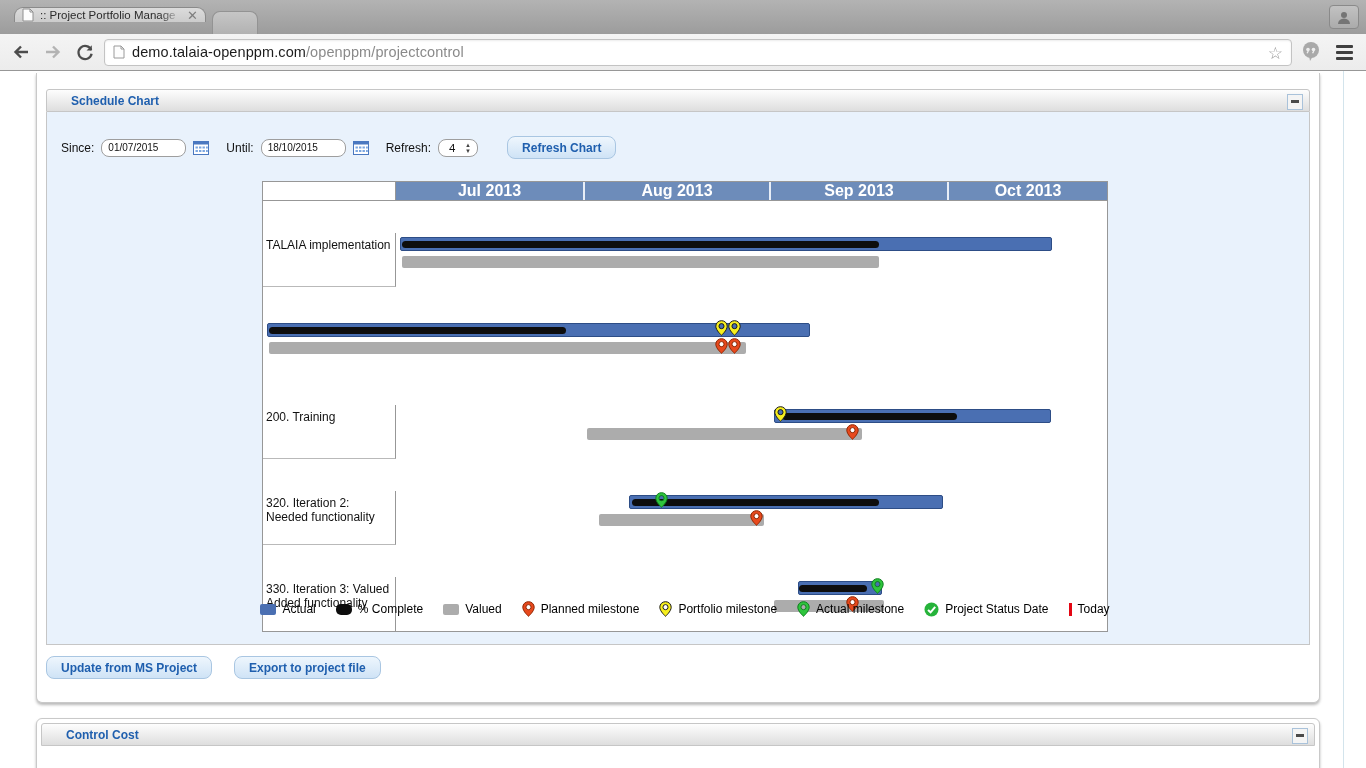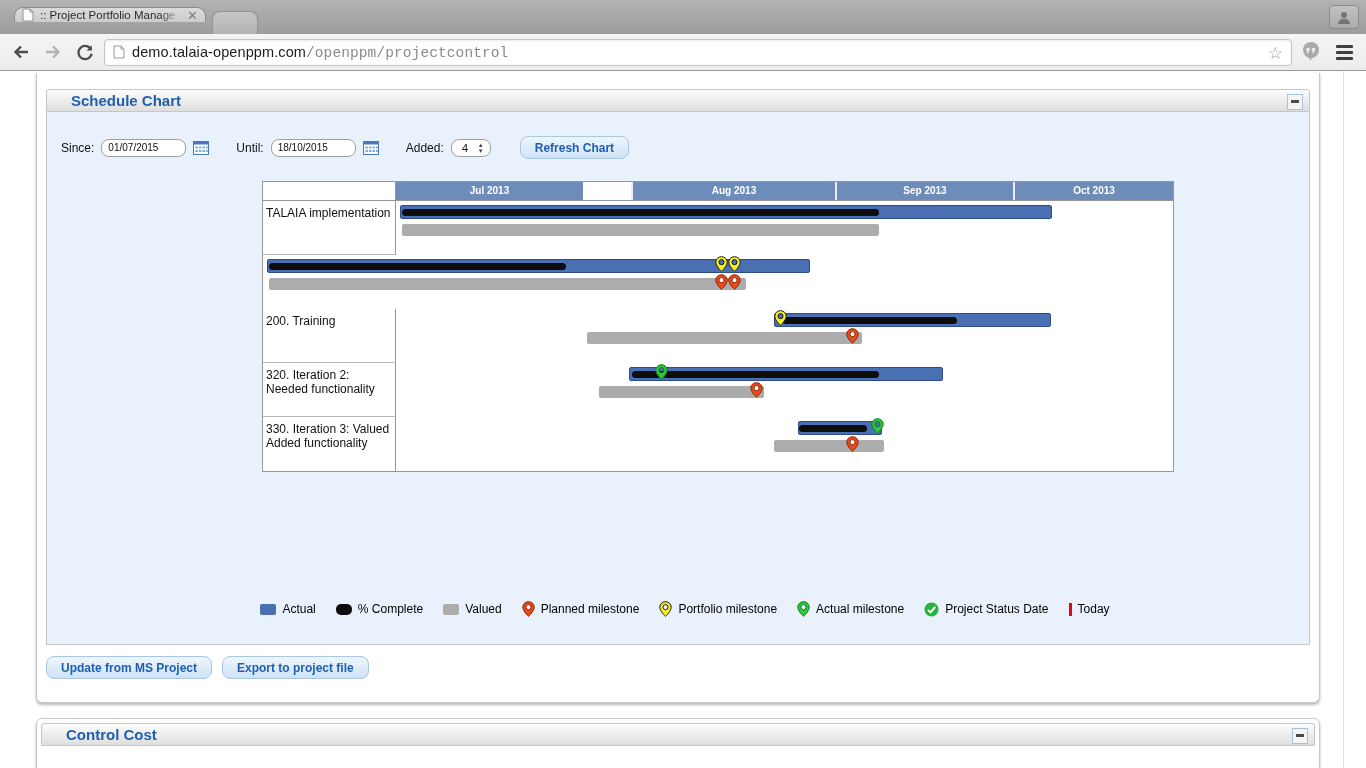--- a/index.html
+++ b/index.html
@@ -28,21 +28,21 @@
 
   .toolbar { position:relative; height:37px; background:linear-gradient(#f4f4f4,#ececec);
              border-bottom:1px solid #979797; display:flex; align-items:center;
              padding:0 8px; gap:6px; }
   .navbtn { width:26px; height:26px; display:flex; align-items:center; justify-content:center; }
   .urlbar { position:relative; flex:1; height:27px; background:#fff;
             border:1px solid #c3c3c3; border-radius:4px; display:flex;
             align-items:center; padding:0 30px 0 8px; gap:7px;
             box-shadow:inset 0 1px 2px rgba(0,0,0,.08); }
   .url-text { font-size:14.5px; color:#1c1c1c; letter-spacing:.1px; }
-  .url-text .path { color:#8a8a8a;font-family:Liberation Mono, monospace; }
+  .url-text .path { color:#8a8a8a; }
   .star { position:absolute; right:8px; top:3px; font-size:17px; color:#9a9a9a; }
   .ext-icon { width:26px; height:26px; display:flex; align-items:center; justify-content:center; }
   .menu-icon { width:28px; height:26px; display:flex; flex-direction:column;
                justify-content:center; gap:3px; align-items:center; }
   .menu-icon i { display:block; width:17px; height:3px; background:#3f3f3f; border-radius:1px; }
 
   
   .page { position:relative; width:1366px; height:697px; background:#fff; }
   .page-edge { position:absolute; top:0; bottom:0; right:22px;
                border-left:1px solid #d3e4ec; }
@@ -50,61 +50,61 @@
   .card { background:#fff; border:1px solid #c9c9c9; }
   .card1 { position:absolute; left:36px; top:2px; width:1284px; height:630px;
            border-top:none; border-radius:0 0 6px 6px;
            box-shadow:0 2px 3px rgba(0,0,0,.28); }
   .card2 { position:absolute; left:36px; top:647px; width:1284px; height:140px;
            border-radius:6px; box-shadow:0 2px 3px rgba(0,0,0,.28); padding:4px; }
 
   .panel-hdr { position:relative; height:23px;
                background:linear-gradient(#fdfdfd,#dedede);
                border:1px solid #c6c6c6; border-radius:3px 3px 0 0; }
-  .panel-title { font-size:15px; font-weight:bold; color:#1f5fae;
+  .panel-title { font-size:12px; font-weight:bold; color:#1f5fae;
                  line-height:22px; padding-left:24px; }
   .collapse-btn { position:absolute; right:6px; top:3.5px; width:16px; height:16px;
                   background:#f4f4f4; border:1px solid #a9c2da; display:flex;
                   align-items:center; justify-content:center; }
   .collapse-btn i { display:block; width:8px; height:3px; background:#4a4a4a; }
 
   .card1 .panel-hdr { margin:16px 9px 0 9px; }
   .panel-body { position:relative; margin:0 9px; height:533px;
                 background:#e9f2fc; border:1px solid #c6c6c6; border-top:none; }
 
   
   .form-row { position:absolute; left:14px; top:24px; display:flex;
               align-items:center; gap:7px; font-size:12px; color:#111; }
   .fld { height:18px; background:#fff; border:1px solid #9e9e9e; border-radius:8px;
          font-size:10px; font-family:"Liberation Sans",sans-serif;
          padding:0 6px; color:#111; outline:none; }
   .date-fld { width:85px; }
   .cal-icon { width:16px; height:14px; }
-  .gap-l { margin-left:20px; }
+  .gap-l { margin-left:10px; }
   .months-sel { position:relative; width:40px; height:18px; background:#fff;
                 border:1px solid #9e9e9e; border-radius:8px; font-size:11.5px;
                 display:flex; align-items:center; padding-left:10px; }
   .months-sel .arrows { position:absolute; right:6px; top:2px; font-size:6px;
                         line-height:6px; color:#444; text-align:center; }
   .btn-blue { height:23px; background:linear-gradient(#eef6fd,#cfe3f6);
               border:1px solid #a9c6e2; border-radius:8px; color:#1f5fae;
               font-weight:bold; font-size:12px; padding:0 14px;
               font-family:"Liberation Sans",sans-serif; cursor:pointer; }
   .refresh-btn { margin-left:22px; }
 
   
   .gantt { position:absolute; left:215px; top:69px; background:#fff;
            border:1px solid #979797; }
   .g-hdr { display:flex; height:19px; border-bottom:1px solid #979797; }
   .g-corner { width:133px; background:#fff; border-right:1px solid #979797; }
   .m-cell { height:18px; background:#6d8cba; color:#fff; font-weight:bold;
-            font-size:10px; text-align:center; line-height:18px;
+            font-size:16px; text-align:center; line-height:18px;
             border-left:2px solid #e8eef7; }
   .m-cell:first-of-type { border-left:none; }
-  .g-row { display:flex; height:54px; }
+  .g-row { display:flex; height:54px;margin-top:32px; }
   .g-label { width:133px; border-right:1px solid #979797;
              border-bottom:1px solid #b9b9b9; padding:5px 2px 0 3px;
              font-size:12px; line-height:1.18; color:#111; background:#fff; }
   .g-row:last-child .g-label { border-bottom:none; }
   .g-tl { position:relative; background:#fff; }
   .bar { position:absolute; }
   .bar-actual   { top:4px;  height:14px; border-radius:2px; }
   .bar-complete { top:7.5px; height:7px; border-radius:4px; }
   .bar-planned  { top:23px; height:12px; border-radius:2px; }
   .pin { position:absolute; width:13px; height:16px; }
@@ -113,21 +113,21 @@
 
   
   .legend { position:absolute; left:215px; top:489px; width:846px;
             display:flex; justify-content:center; align-items:center; gap:20px;
             font-size:12px; color:#000; }
   .leg-item { display:flex; align-items:center; gap:6px; white-space:nowrap; }
   .sw { width:16px; height:11px; border-radius:2px; }
   .sw-round { border-radius:5px; }
   .today-bar { width:3px; height:13px; background:#e40613; }
 
-  .card-btns { position:absolute; left:9px; top:583px; display:flex; gap:10px; }
+  .card-btns { position:absolute; left:9px; top:583px; display:flex; gap:22px; }
 </style>
 </head>
 <body>
 
 <div class="chrome">
   <div class="tabstrip">
     <div class="tab">
       <svg class="pageicon" viewBox="0 0 12 14">
         <path d="M1 1 h7 l3 3 v9 h-10 z" fill="#fdfdfd" stroke="#8f8f8f"></path>
         <path d="M8 1 v3 h3" fill="none" stroke="#8f8f8f"></path>
@@ -223,34 +223,34 @@
             <rect x="2.5" y="5.5" width="2.4" height="2"></rect>
               <rect x="6.0" y="5.5" width="2.4" height="2"></rect>
               <rect x="9.5" y="5.5" width="2.4" height="2"></rect>
               <rect x="13" y="5.5" width="1.8" height="2"></rect>
             <rect x="2.5" y="9" width="2.4" height="2"></rect>
               <rect x="6.0" y="9" width="2.4" height="2"></rect>
               <rect x="9.5" y="9" width="2.4" height="2"></rect>
               <rect x="13" y="9" width="1.8" height="2"></rect>
           </g>
         </svg>
-        <span class="gap-l">Added:</span>
+        <span class="gap-l">Refresh:</span>
         <div class="months-sel">
           <span>4</span>
           <span class="arrows">▲<br>▼</span>
         </div>
         <button class="btn-blue refresh-btn">Refresh Chart</button>
       </div>
 
       <div class="gantt">
         <div class="g-hdr">
           <div class="g-corner"></div>
           <div style="display:flex">
               <div class="m-cell" style="width: 187px;">Jul 2013</div>
-              <div class="m-cell" style="width: 204px; margin-left: 48px;">Aug 2013</div>
+              <div class="m-cell" style="width: 186px;">Aug 2013</div>
               <div class="m-cell" style="width: 178px;">Sep 2013</div>
               <div class="m-cell" style="width: 160px;">Oct 2013</div>
             </div>
         </div>
         <div>
             <div class="g-row">
               <div class="g-label">TALAIA implementation</div>
               <div class="g-tl" style="width: 711px;">
                 <div class="bar bar-planned" style="left: 6px; width: 477px; background: rgb(172, 172, 172);"></div>
                 <div class="bar bar-actual" style="left: 4px; width: 652px; background: rgb(74, 111, 178); border: 1px solid rgb(45, 77, 134);"></div>

